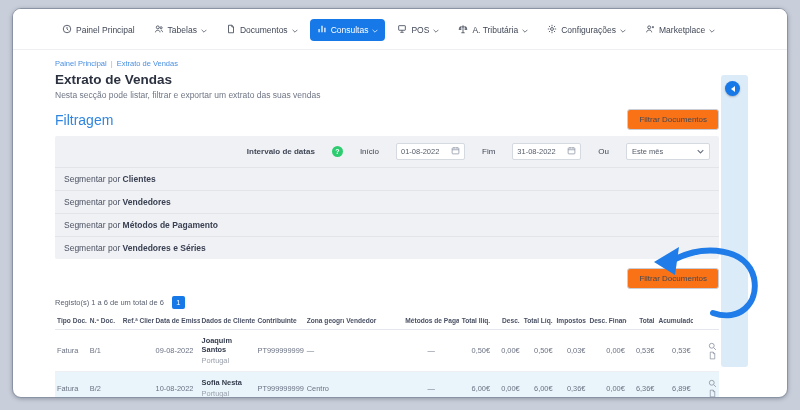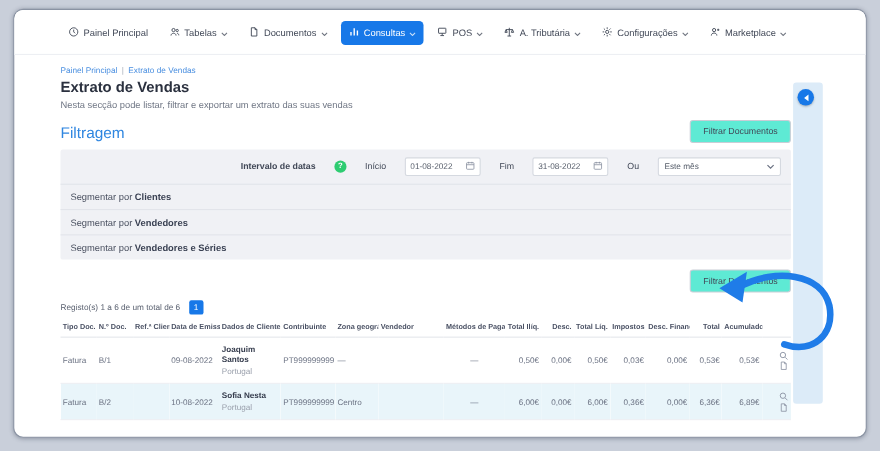--- a/index.html
+++ b/index.html
@@ -21,36 +21,36 @@
 
   
   .main { padding:0 68px 0 42px; position:relative; }
   .breadcrumb { margin-top:9px; font-size:7.5px; color:#4a8fe0; }
   .breadcrumb .sep { color:#aab0bc; margin:0 4px; }
   .page-title { margin-top:4px; font-size:13.5px; font-weight:bold; color:#2b313f; }
   .page-subtitle { margin-top:3px; font-size:8.5px; color:#6f7684; }
 
   .filter-head { display:flex; justify-content:space-between; align-items:center; margin-top:9px; }
   .filtragem { font-size:14px; color:#2f86e0; }
-  .btn { font-size:8px; color:#414857; background:#5eead4; border:1px solid #c9cdd6;
+  .btn { font-size:8px; color:#414857; background:#f97316; border:1px solid #c9cdd6;
          border-radius:3px; padding:5px 11px; cursor:pointer; white-space:nowrap; }
 
   
   .panel { margin-top:6px; background:#f0f1f5; border-radius:2px; }
   .date-row { display:flex; justify-content:flex-end; align-items:center; gap:17px;
               padding:7px 9px; font-size:8px; color:#414857; }
   .date-row .lbl-b { font-weight:bold; }
   .help-badge { width:11px; height:11px; border-radius:50%; background:#2ecc71; color:#fff;
                 font-size:7px; font-weight:bold; display:inline-flex; align-items:center;
                 justify-content:center; cursor:pointer; }
   .input-group { display:flex; align-items:center; background:#fff; border:1px solid #d5d9e0;
                  border-radius:2px; padding:2px 4px; gap:4px; }
   .input-group input { border:0; outline:0; width:46px; font-size:7.5px; color:#555c69;
                        font-family:"Liberation Sans",sans-serif; }
-  .select { display:flex; align-items:center; justify-content:space-between; width:112px;
+  .select { display:flex; align-items:center; justify-content:space-between; width:84px;
             background:#fff; border:1px solid #d5d9e0; border-radius:2px; padding:3px 5px;
             font-size:7.5px; color:#555c69; cursor:pointer; }
   .seg-row { border-top:1px solid #e2e4ea; padding:6px 9px; font-size:8.5px; color:#4a5060; cursor:pointer; }
   .seg-row b { color:#394052; }
 
   .actions-row { display:flex; justify-content:flex-end; margin-top:9px; }
   .results-row { display:flex; align-items:center; gap:8px; margin-top:7px;
                  font-size:7.5px; color:#5a6170; }
   .page-box { min-width:13px; height:13px; background:#1778e8; color:#fff; font-size:7.5px;
               display:inline-flex; align-items:center; justify-content:center;
@@ -208,20 +208,23 @@
           <span><svg width="7" height="5" viewBox="0 0 10 6" fill="none" stroke="#6b7283" stroke-width="1.6">
                 <path d="M1 1l4 4 4-4"></path>
               </svg></span>
         </span>
       </div>
       <div class="seg-row">
         <span>Segmentar por</span> <b>Clientes</b>
       </div>
       <div class="seg-row">
         <span>Segmentar por</span> <b>Vendedores</b>
+      </div>
+      <div class="seg-row">
+        <span>Segmentar por</span> <b>Métodos de Pagamento</b>
       </div>
       <div class="seg-row">
         <span>Segmentar por</span> <b>Vendedores e Séries</b>
       </div>
     </div>
 
     <div class="actions-row">
       <button class="btn">Filtrar Documentos</button>
     </div>
 

